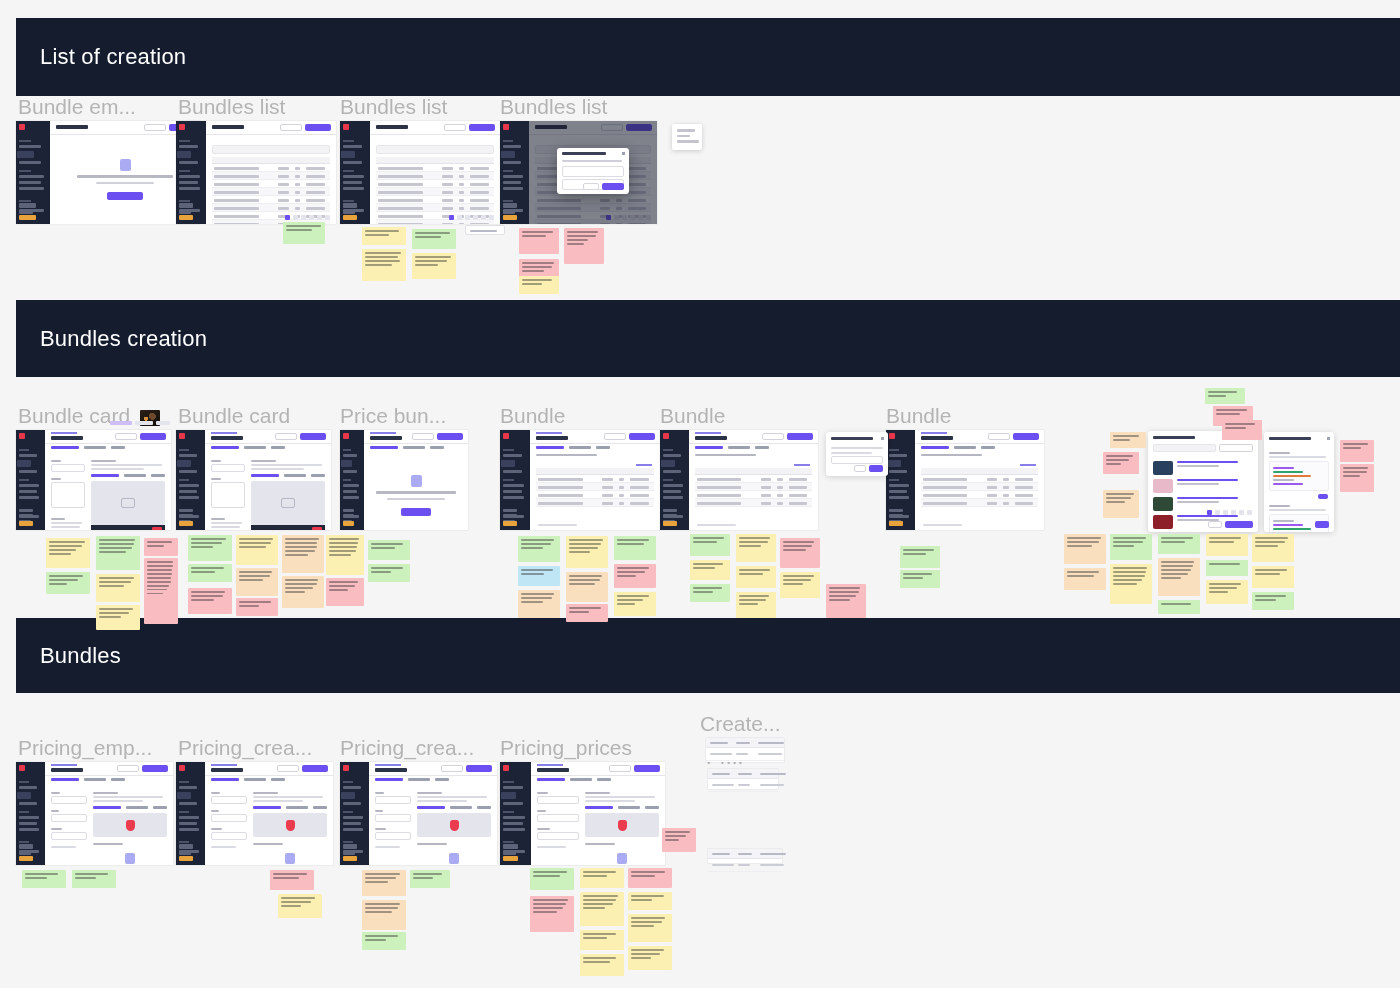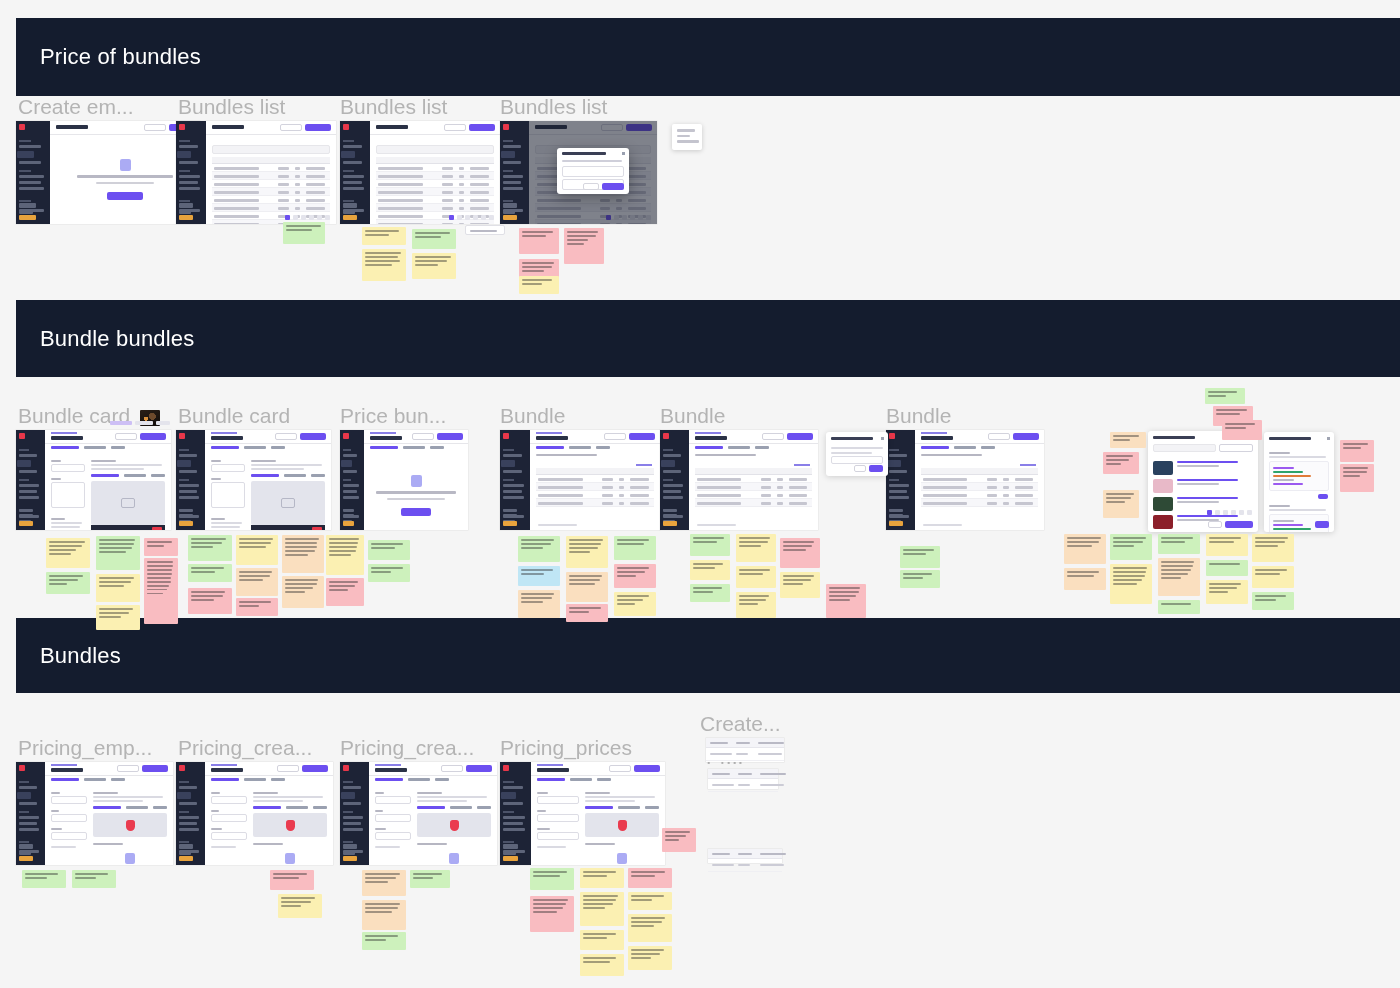--- a/index.html
+++ b/index.html
@@ -210,29 +210,29 @@
     position:absolute; background:#fff; border-radius:2px;
     box-shadow:0 1px 5px rgba(0,0,0,.18); padding:2px;
   }
   .mini-menu i{ display:block; height:2.5px; background:#c4c4ce; border-radius:1px; margin:3px 3px;}
 </style>
 </head>
 <body>
 
 <div id="board">
     <div class="section-bar" style="left: 16px; top: 18px; width: 1384px; height: 78px;">
-      <div class="section-title">Price of bundles</div>
+      <div class="section-title">List of creation</div>
     </div>
     <div class="section-bar" style="left: 16px; top: 300px; width: 1384px; height: 77px;">
-      <div class="section-title">Bundle bundles</div>
+      <div class="section-title">Bundles creation</div>
     </div>
     <div class="section-bar" style="left: 16px; top: 618px; width: 1384px; height: 75px;">
       <div class="section-title">Bundles</div>
     </div>
-    <div class="frame-title" style="left: 18px; top: 96px;">Create em...</div>
+    <div class="frame-title" style="left: 18px; top: 96px;">Bundle em...</div>
     <div class="frame-title" style="left: 178px; top: 96px;">Bundles list</div>
     <div class="frame-title" style="left: 340px; top: 96px;">Bundles list</div>
     <div class="frame-title" style="left: 500px; top: 96px;">Bundles list</div>
     <div class="frame-title" style="left: 18px; top: 405px;">Bundle card</div>
     <div class="frame-title" style="left: 178px; top: 405px;">Bundle card</div>
     <div class="frame-title" style="left: 340px; top: 405px;">Price bun...</div>
     <div class="frame-title" style="left: 500px; top: 405px;">Bundle</div>
     <div class="frame-title" style="left: 660px; top: 405px;">Bundle</div>
     <div class="frame-title" style="left: 886px; top: 405px;">Bundle</div>
     <div class="frame-title" style="left: 18px; top: 737px;">Pricing_emp...</div>

